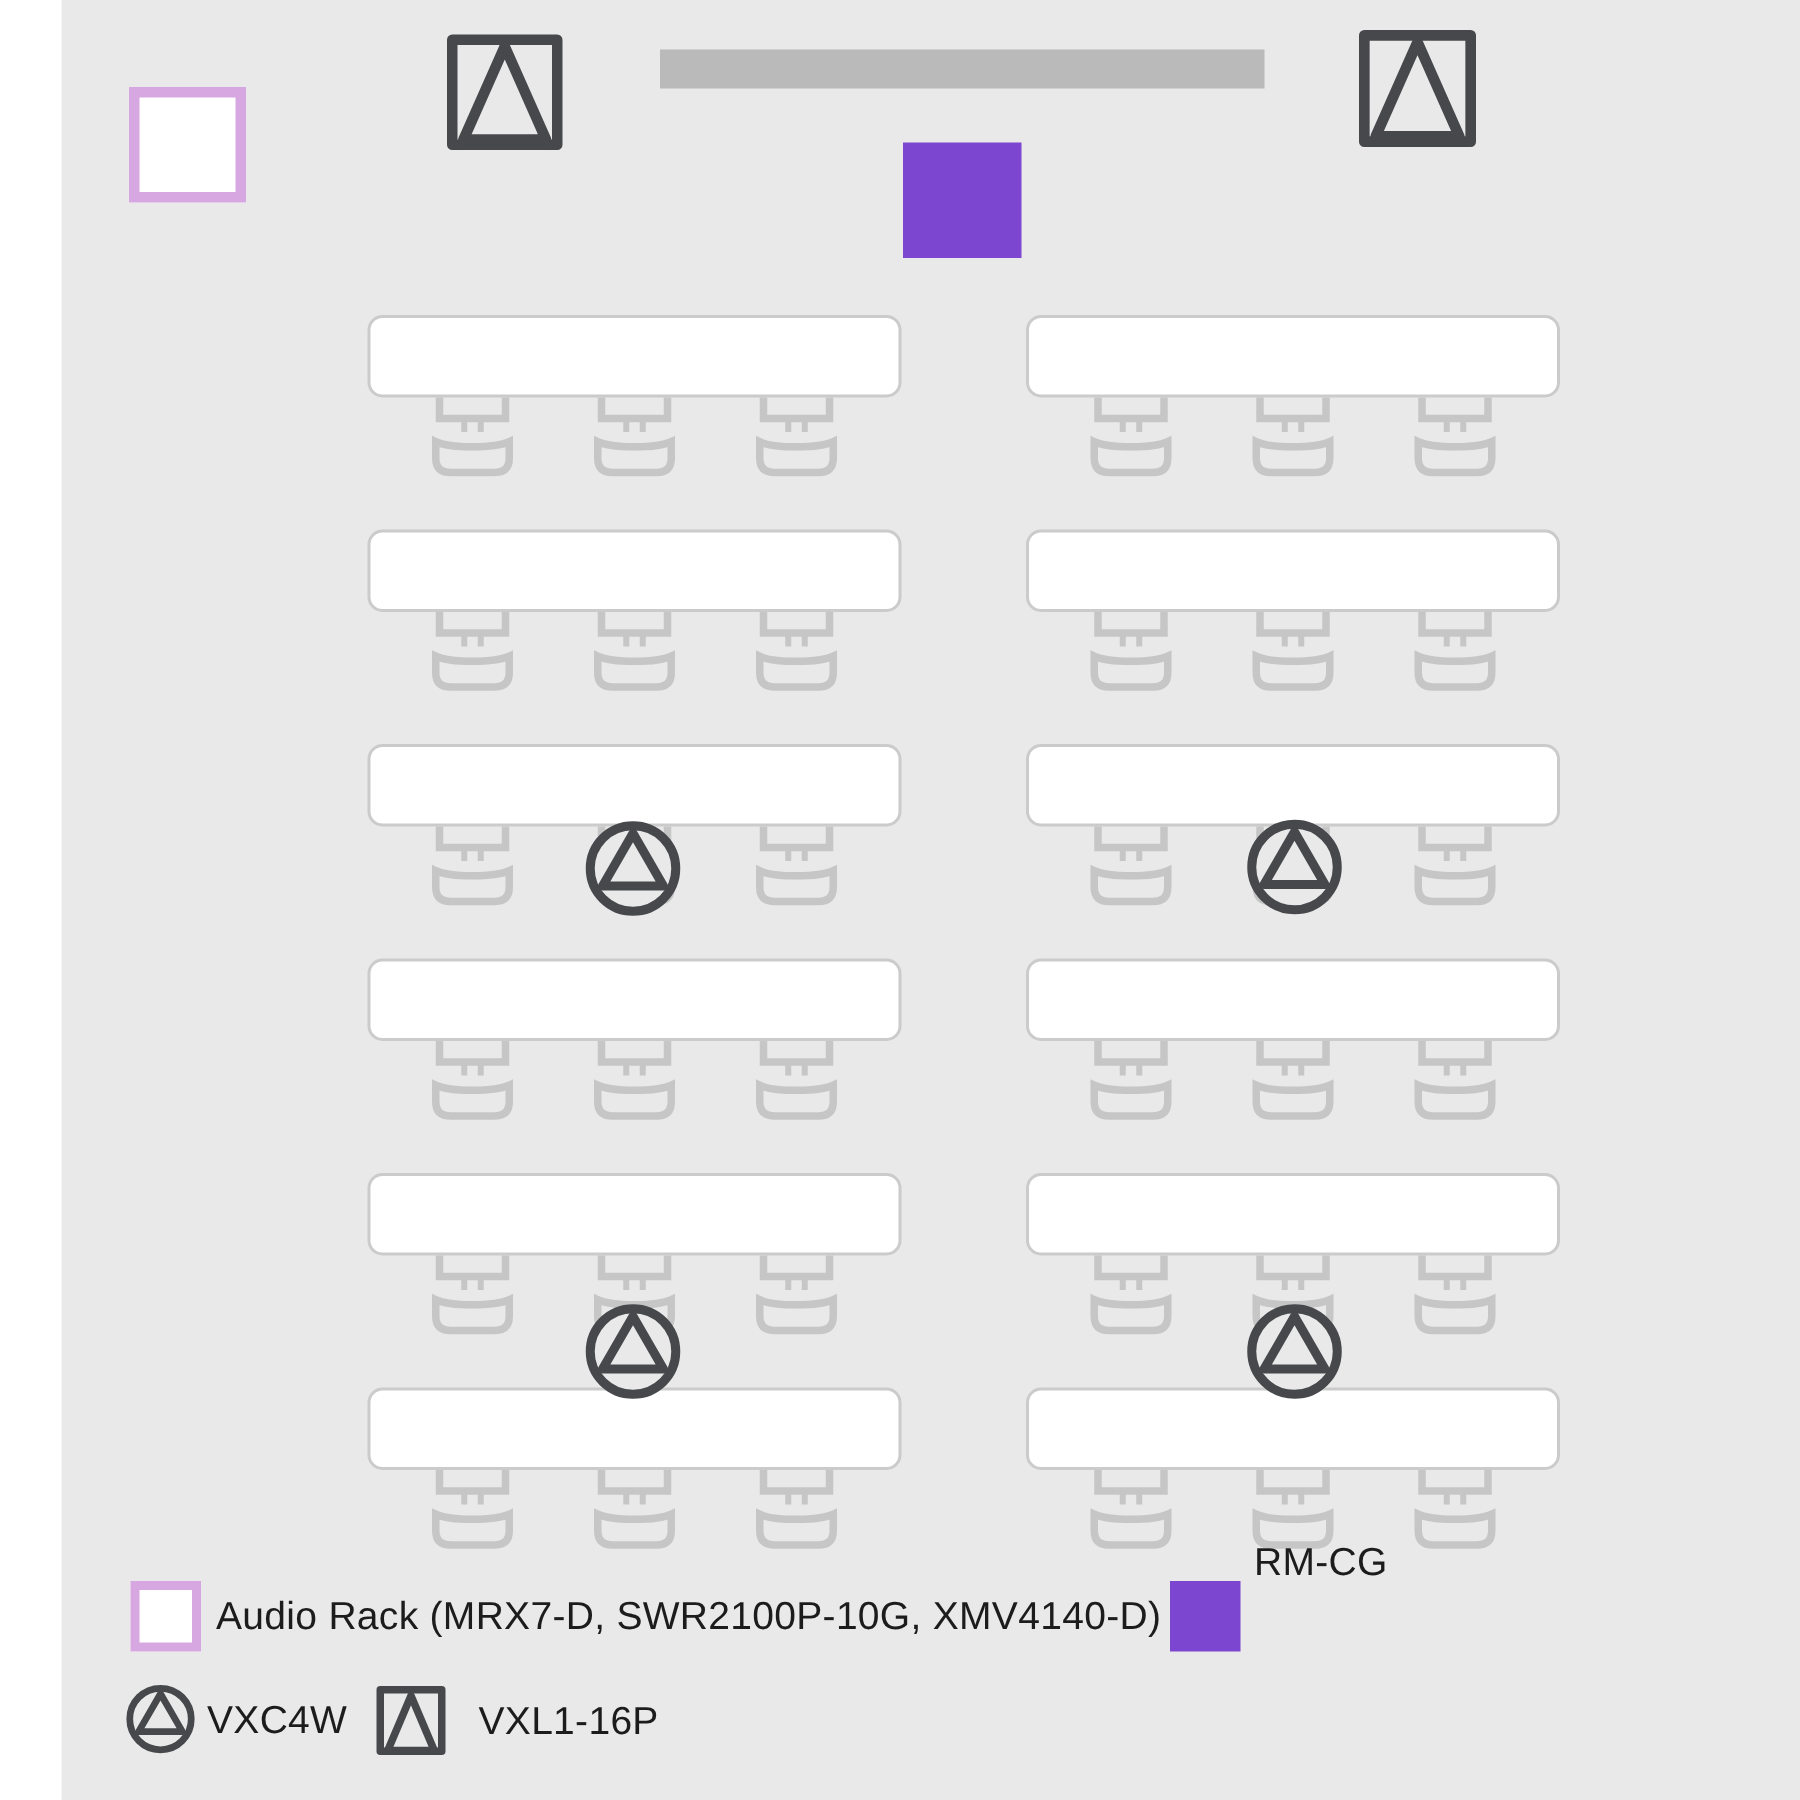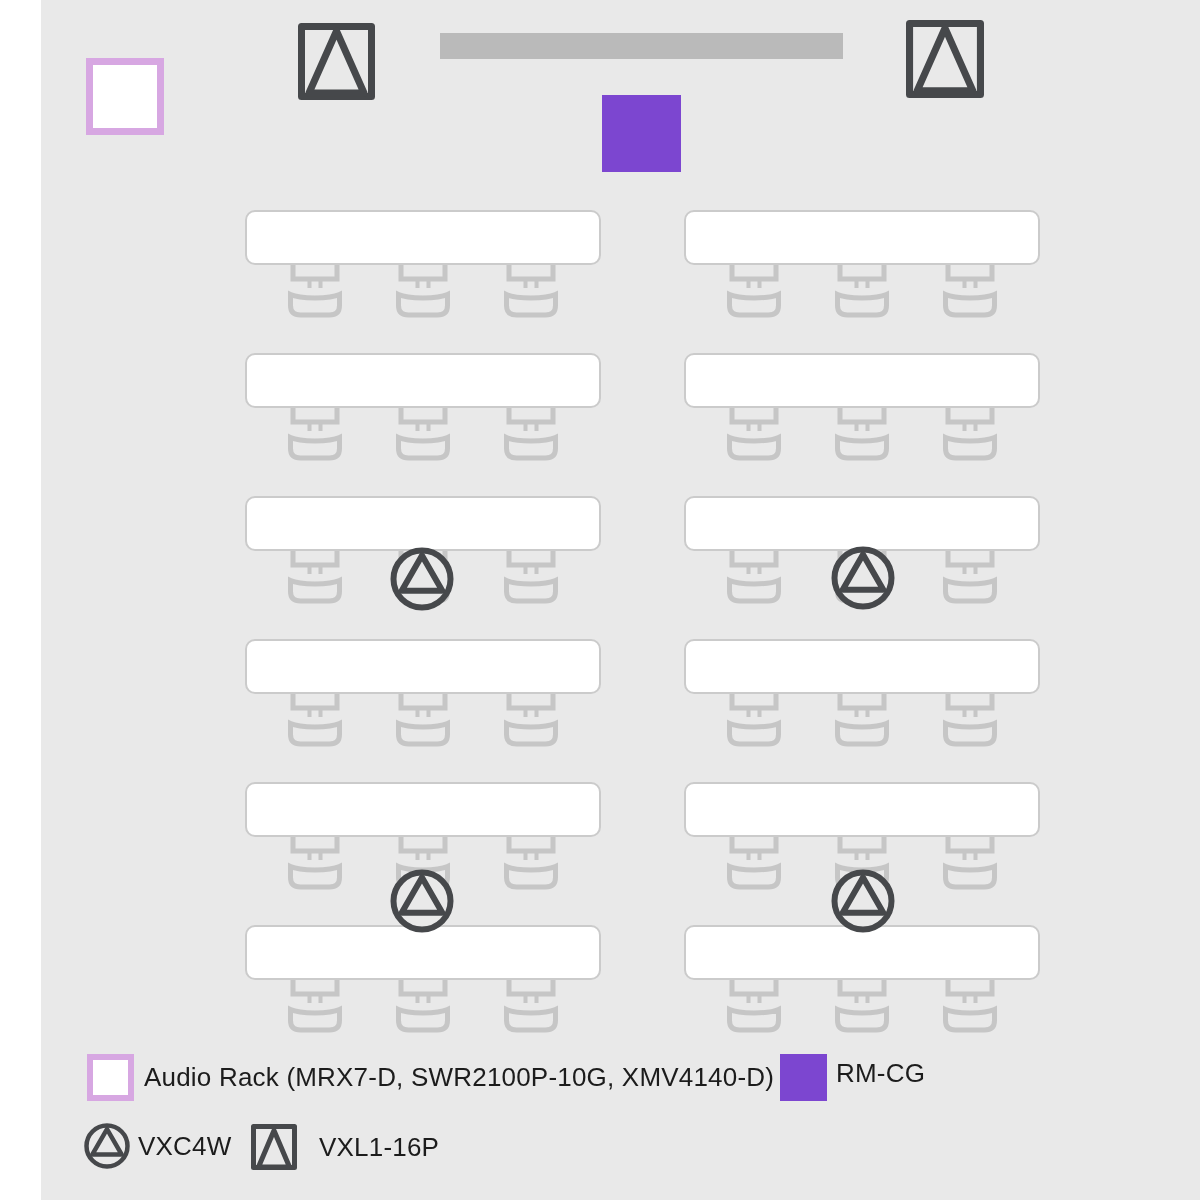--- a/index.html
+++ b/index.html
@@ -40,21 +40,21 @@
     left:739px;top:1054px;width:47px;height:47px;
     background:var(--rm-cg-purple,#7C46D0);
   }
   .lg-label{
     font-size:26px;
     color:var(--text,#1C1C1C);
     white-space:nowrap;
     letter-spacing:0.2px;
   }
   .lbl-audio{left:103px;top:1054px;line-height:47px;}
-  .lbl-rm{left:795px;top:1050px;line-height:47px;}
+  .lbl-rm{left:795px;top:1018px;line-height:47px;}
   .lbl-vxc{left:97px;top:1122px;line-height:48px;}
   .lbl-vxl{left:278px;top:1124px;line-height:46px;}
   .icon-vxc-lg{left:42px;top:1122px;}
   .icon-vxl-lg{left:210px;top:1124px;}
 </style>
 </head>
 <body>
 
 <div class="canvas">
 

